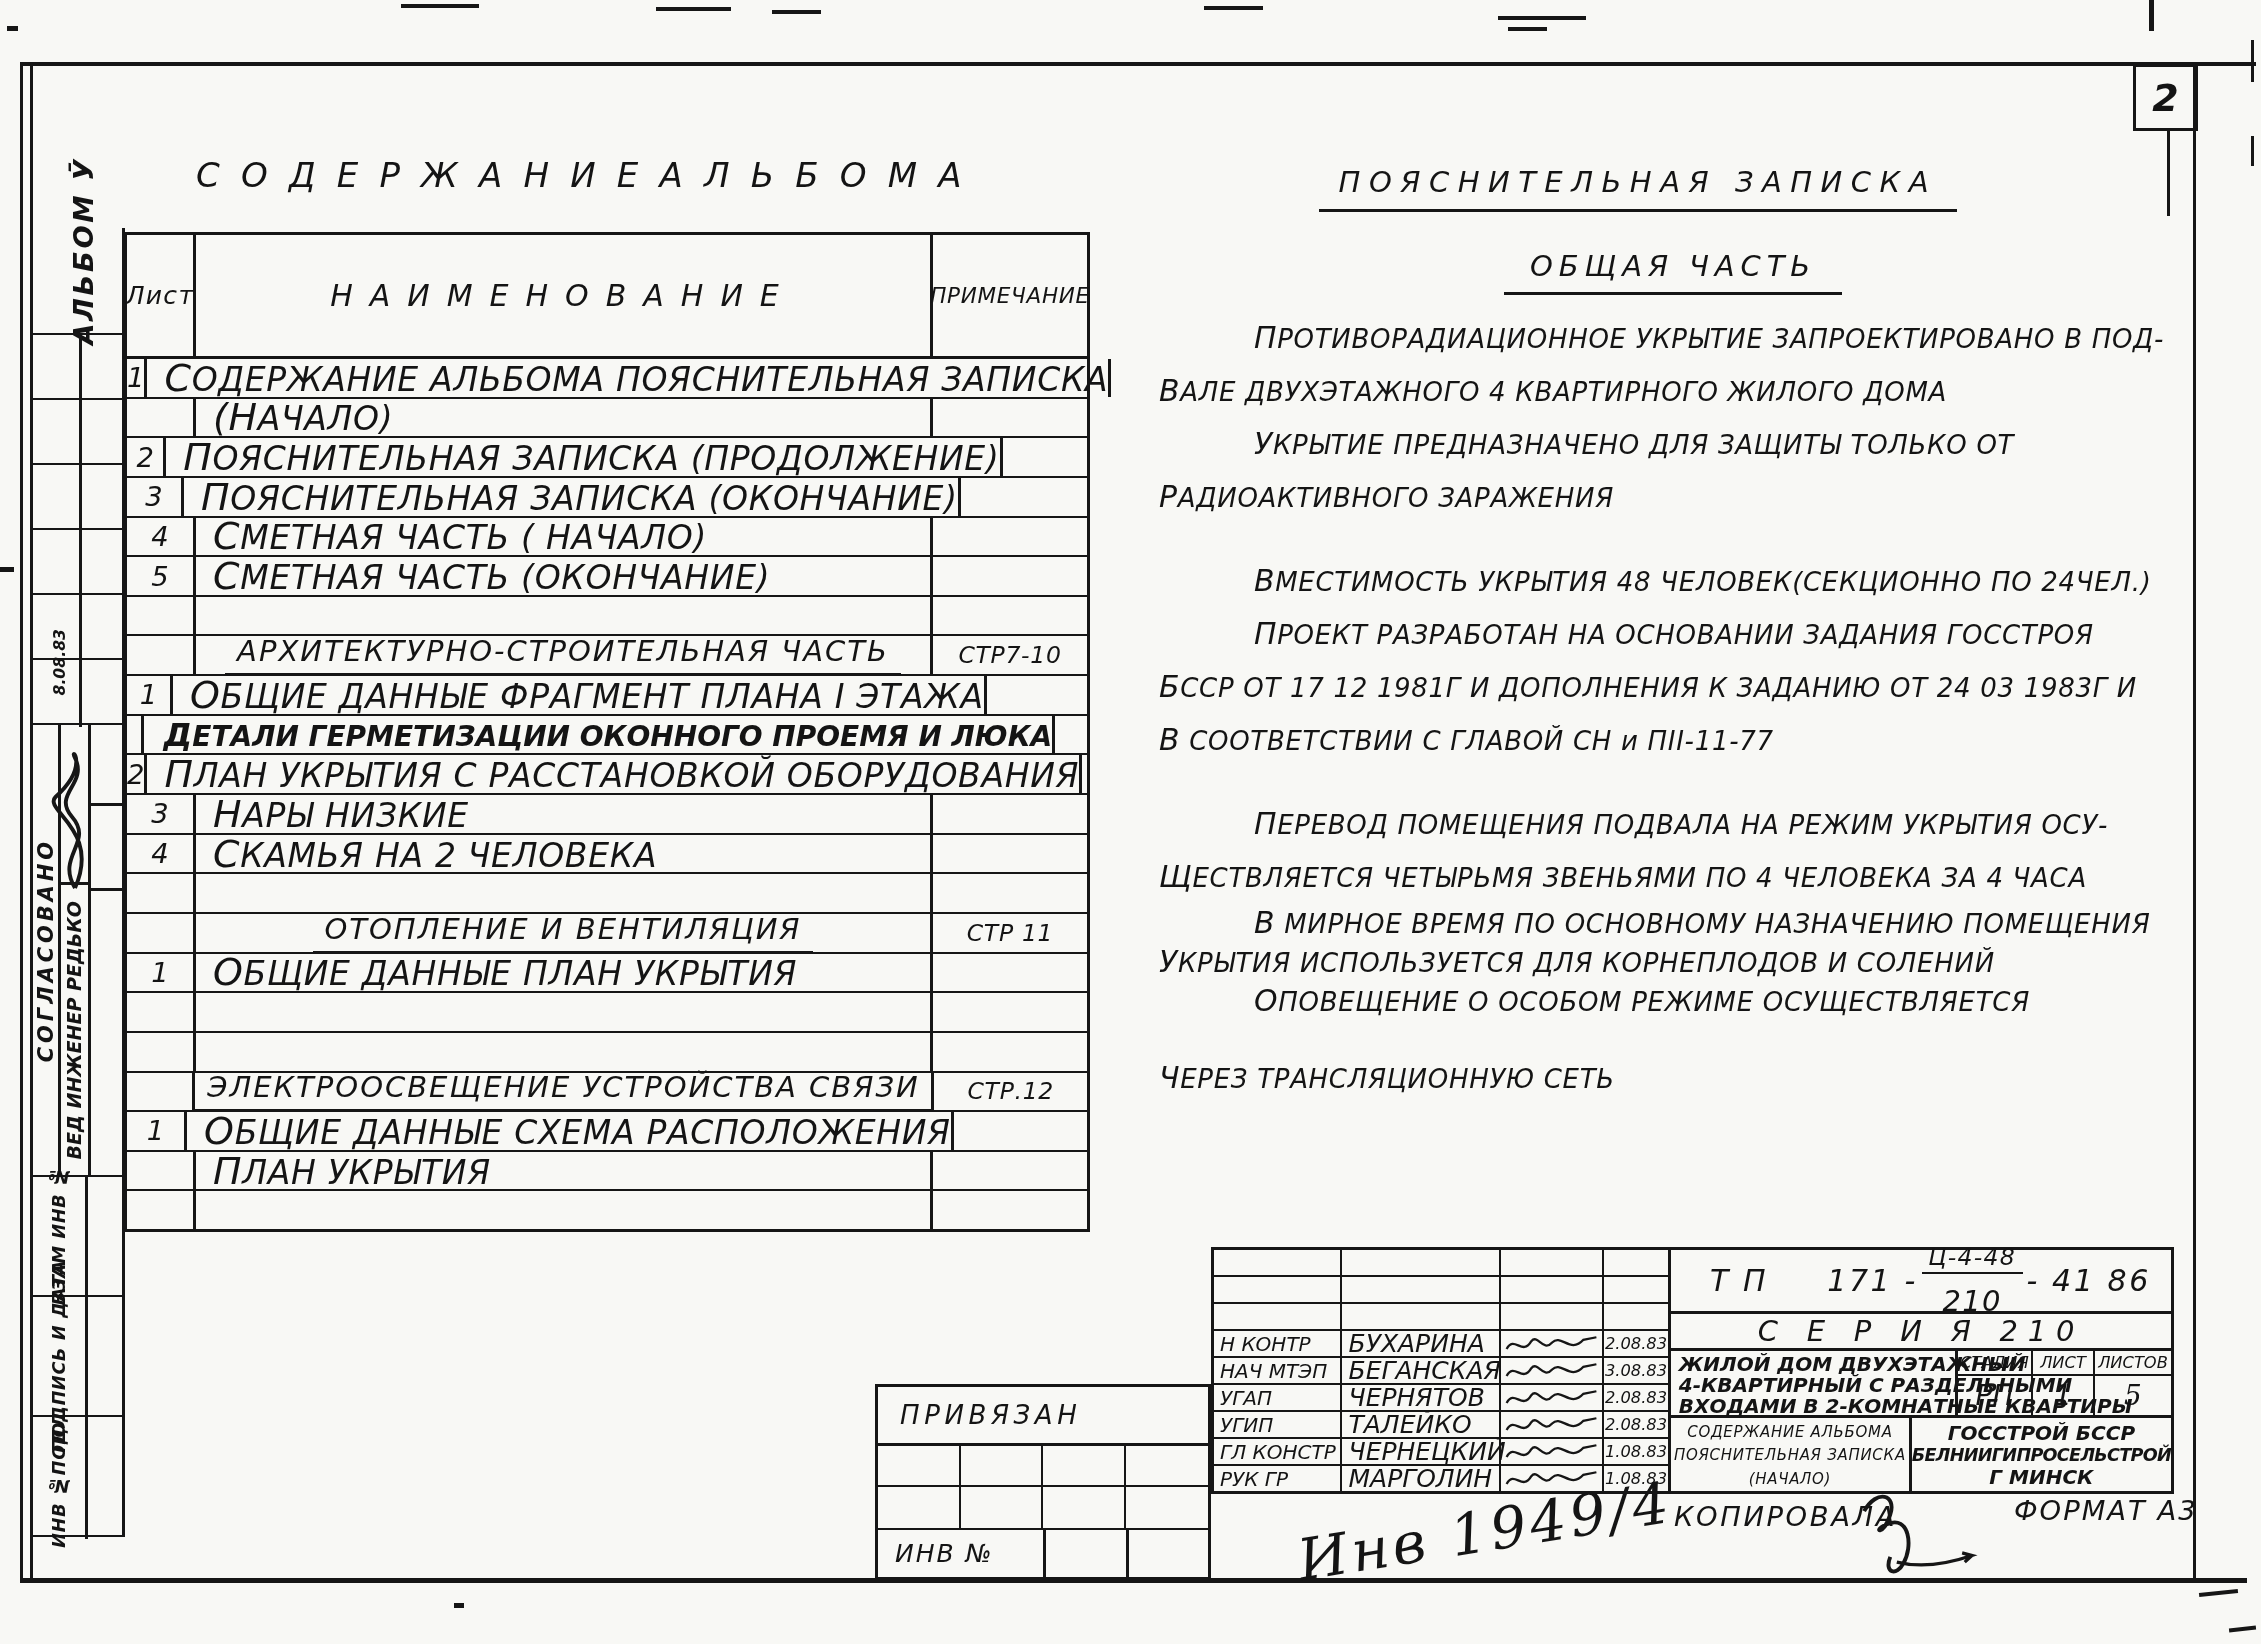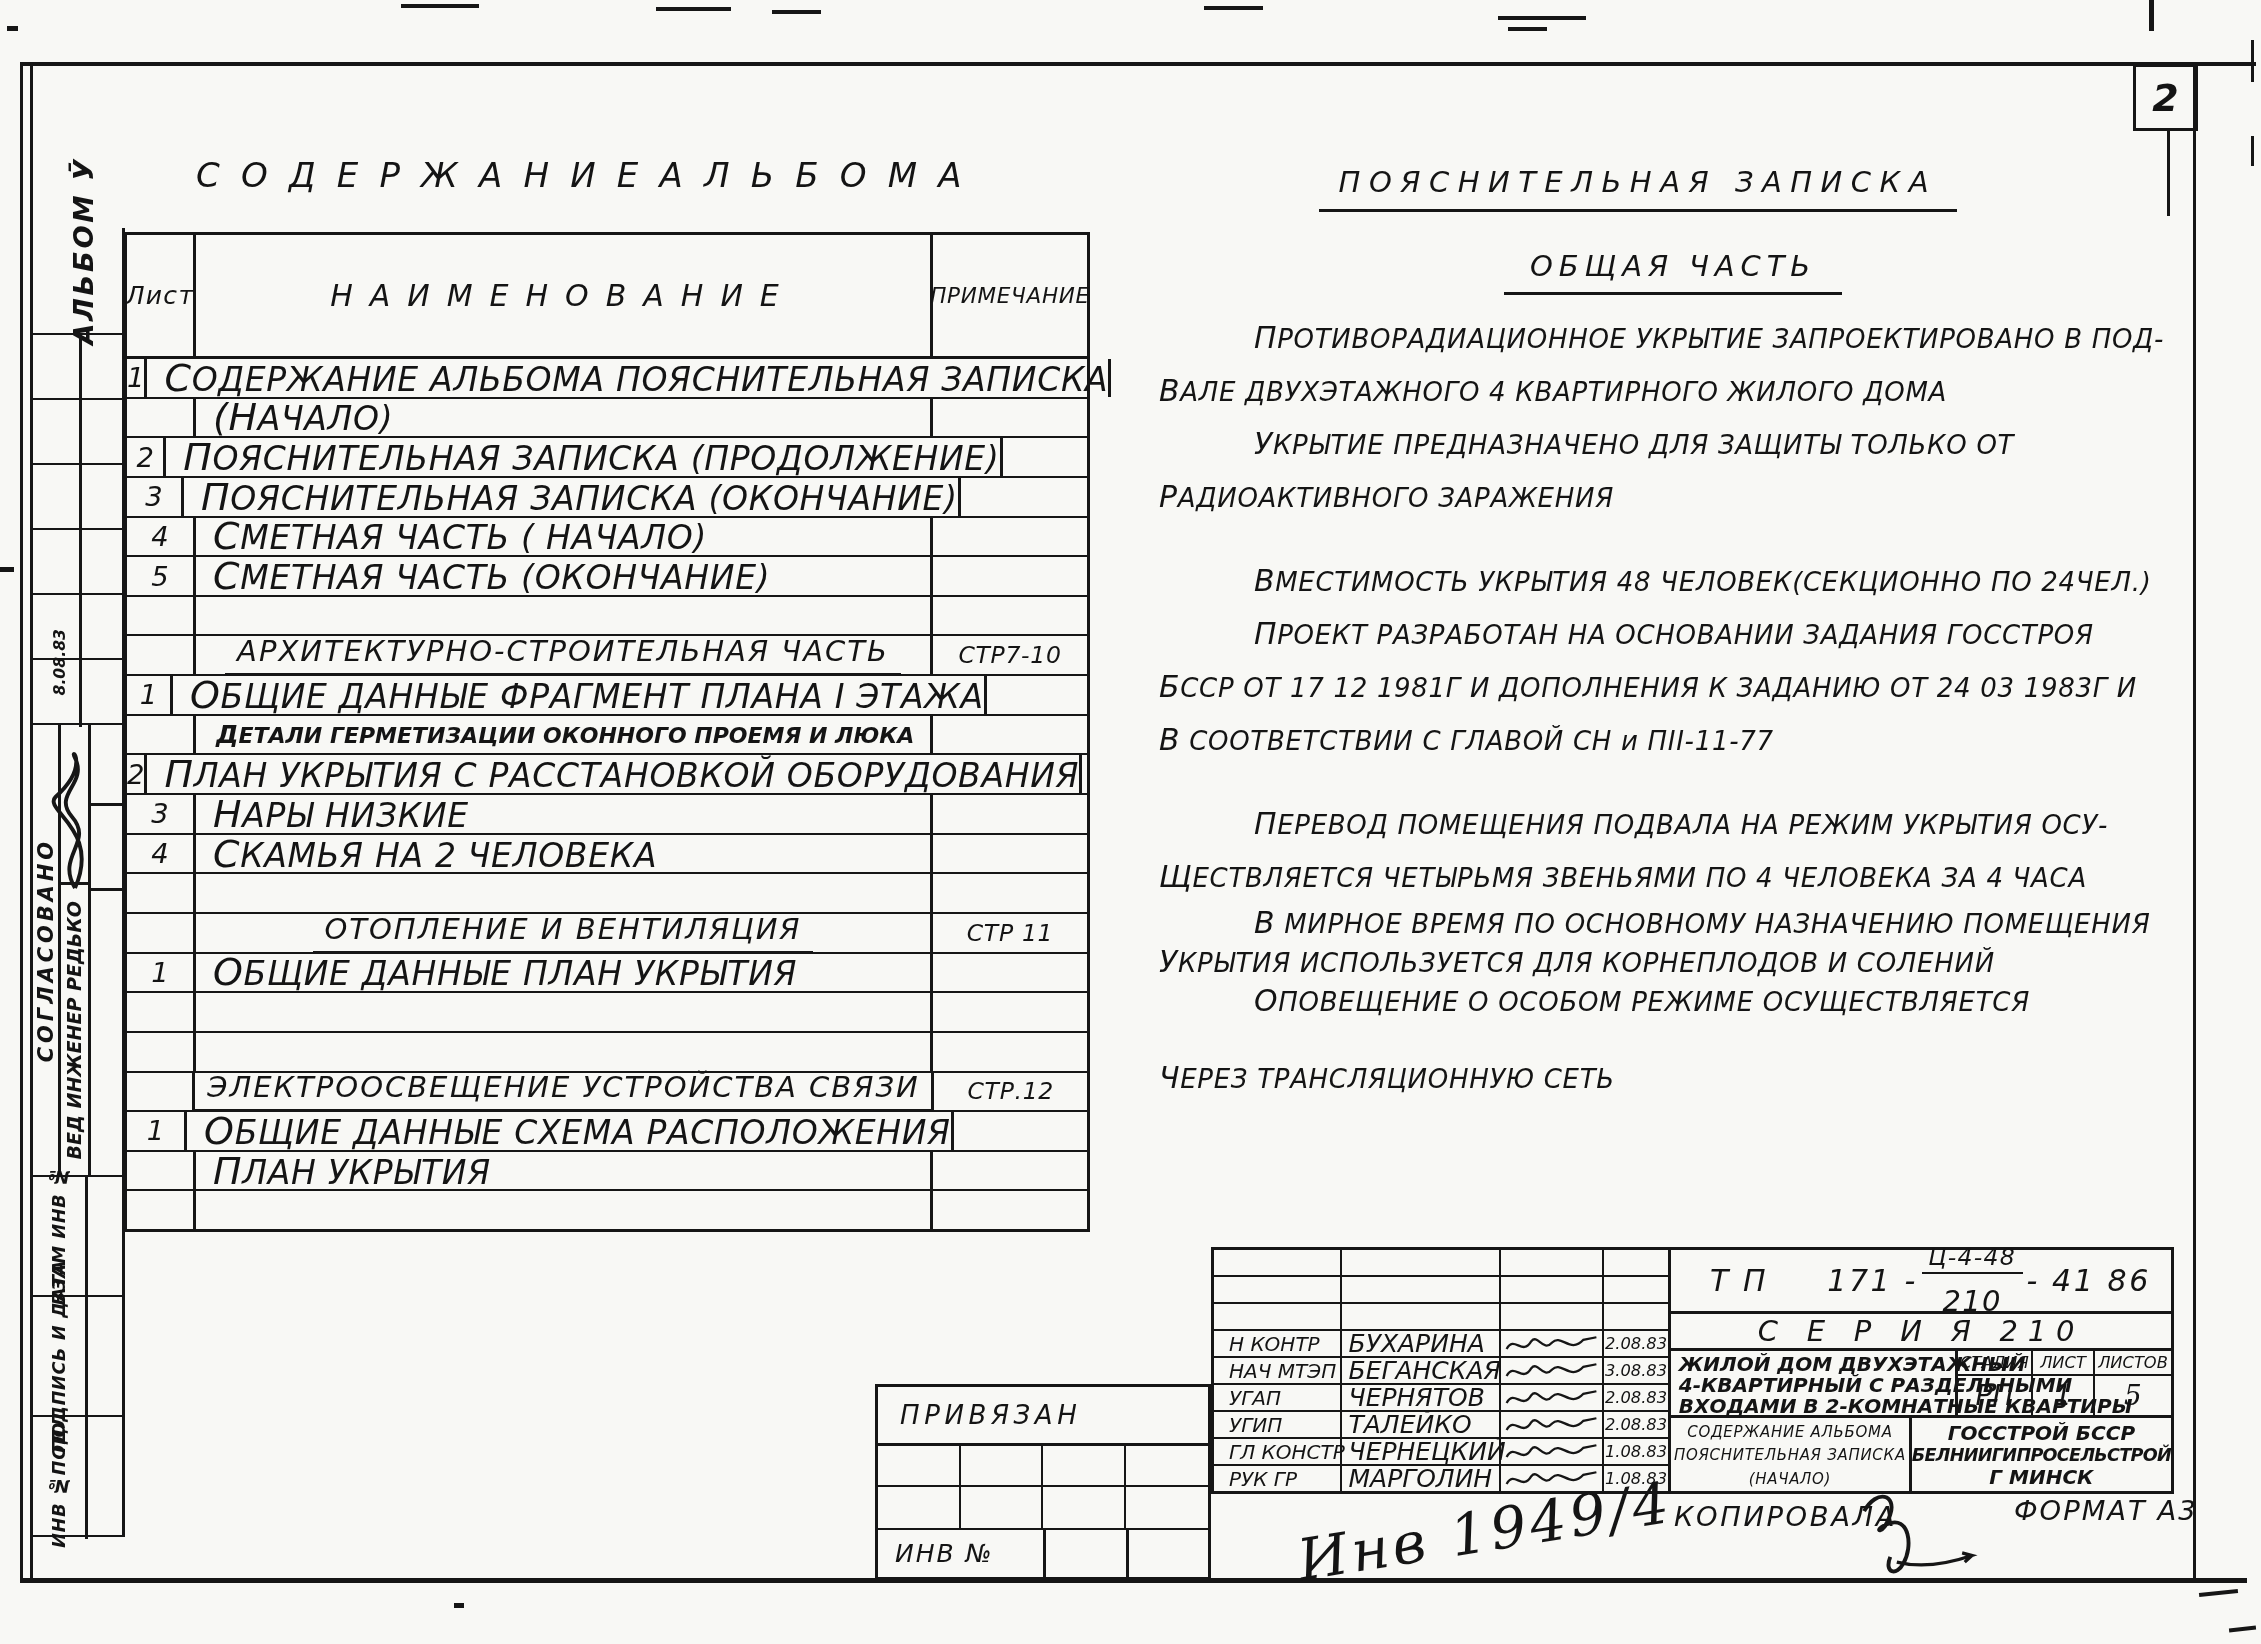--- a/index.html
+++ b/index.html
@@ -21,21 +21,21 @@
   .col-note{width:157px;border-left:3.3px solid #161616;box-sizing:border-box;
             display:flex;align-items:center;justify-content:center;}
   .t-row{display:flex;flex:1;border-bottom:2.6px solid #161616;min-height:0;}
   .t-row:last-child{border-bottom:none;}
   .head-list{font-size:25px;letter-spacing:1.3px;}
   .head-name{width:100%;text-align:center;font-size:30px;letter-spacing:17px;}
   .head-note{font-size:21.5px;letter-spacing:0.7px;}
   .num-text{font-size:27.4px;}
   .name-text{padding-left:17px;font-size:33px;letter-spacing:0.7px;white-space:nowrap;}
   .name-text::first-letter,.note-line::first-letter{font-size:115%;}
-  .name-bold{font-weight:bold;font-size:22px;letter-spacing:0;padding-left:20px;}
+  .name-bold{font-weight:bold;font-size:28px;letter-spacing:0;padding-left:20px;}
   .sec-wrap{width:100%;display:flex;justify-content:center;}
   .sec-text{font-size:29px;letter-spacing:2px;border-bottom:3.3px solid #161616;
             padding:0 11.8px 5.2px 11.8px;white-space:nowrap;}
   .sec-note{font-size:23.5px;letter-spacing:0.7px;}
 
   
   #note-title{position:absolute;left:1319px;top:165px;width:574px;text-align:center;}
   #note-title span{font-size:29px;letter-spacing:8.5px;border-bottom:3.9px solid #161616;
                    padding:0 19.6px 10.4px 19.6px;white-space:nowrap;}
   #note-sub{position:absolute;left:1504px;top:249px;width:366px;text-align:left;}
@@ -46,21 +46,21 @@
   .note-line.tight{line-height:37px;}
   .note-line.ind{padding-left:95px;}
   .note-line.gap{margin-top:31px;}
 
   
   #sigtable{position:absolute;left:1211px;top:1247px;width:460px;height:247px;
             border:3.3px solid #161616;box-sizing:border-box;display:flex;flex-direction:column;}
   .sig-row{display:flex;flex:1;border-bottom:2.6px solid #161616;min-height:0;}
   .sig-row:last-child{border-bottom:none;}
   .sg-role{width:128px;border-right:2.6px solid #161616;box-sizing:border-box;display:flex;
-           align-items:center;padding-left:15px;font-size:20px;font-style:italic;white-space:nowrap;}
+           align-items:center;padding-left:6px;font-size:20px;font-style:italic;white-space:nowrap;}
   .sg-name{width:159px;border-right:2.6px solid #161616;box-sizing:border-box;display:flex;
            align-items:center;padding-left:6.5px;font-size:25px;font-style:italic;white-space:nowrap;}
   .sg-sig{width:103px;border-right:2.6px solid #161616;box-sizing:border-box;display:flex;
           align-items:center;justify-content:center;overflow:visible;}
   .sg-date{flex:1;display:flex;align-items:center;justify-content:center;font-size:16.3px;font-style:italic;}
 
   #tb-right{position:absolute;left:1668px;top:1247px;width:506px;height:247px;
             border:3.3px solid #161616;box-sizing:border-box;display:flex;flex-direction:column;}
   .tbA{height:64px;border-bottom:3.3px solid #161616;display:flex;align-items:center;
        padding-left:39px;box-sizing:border-box;}

